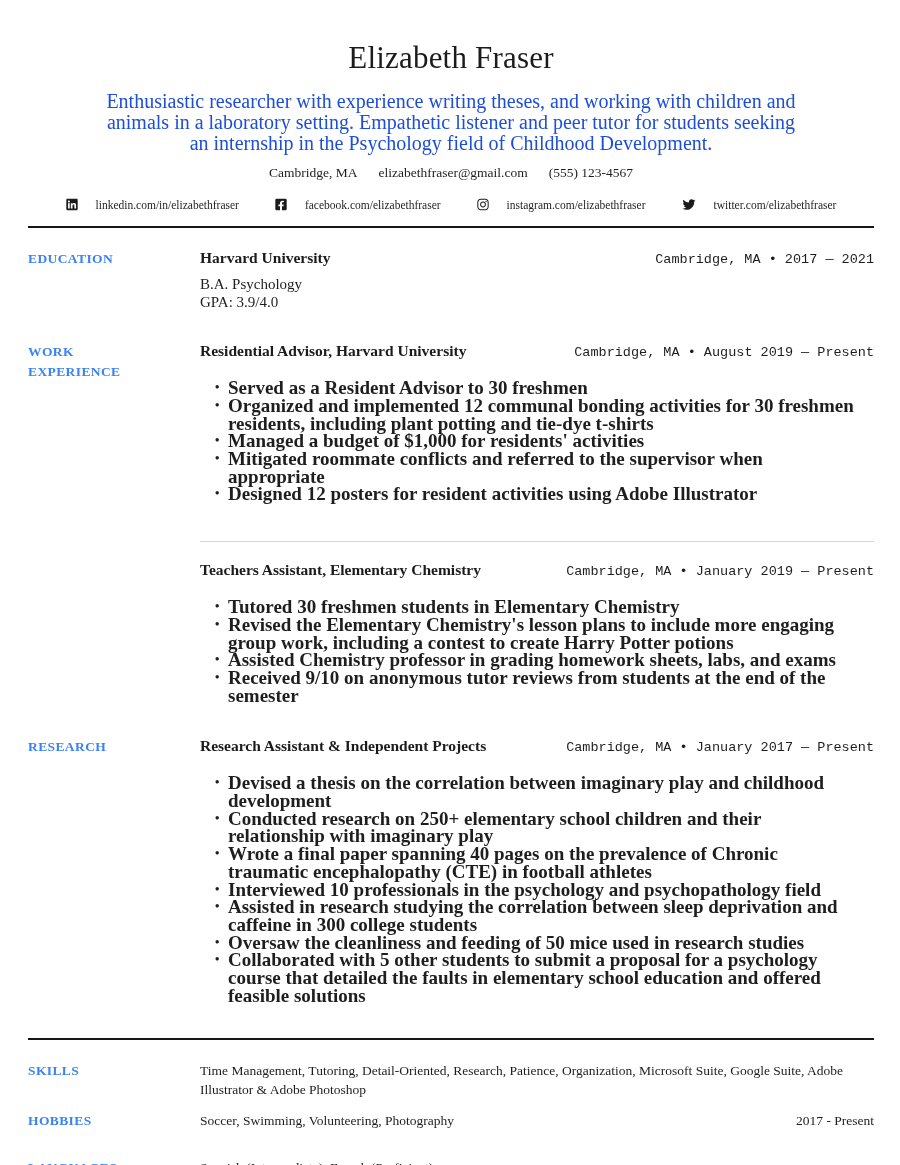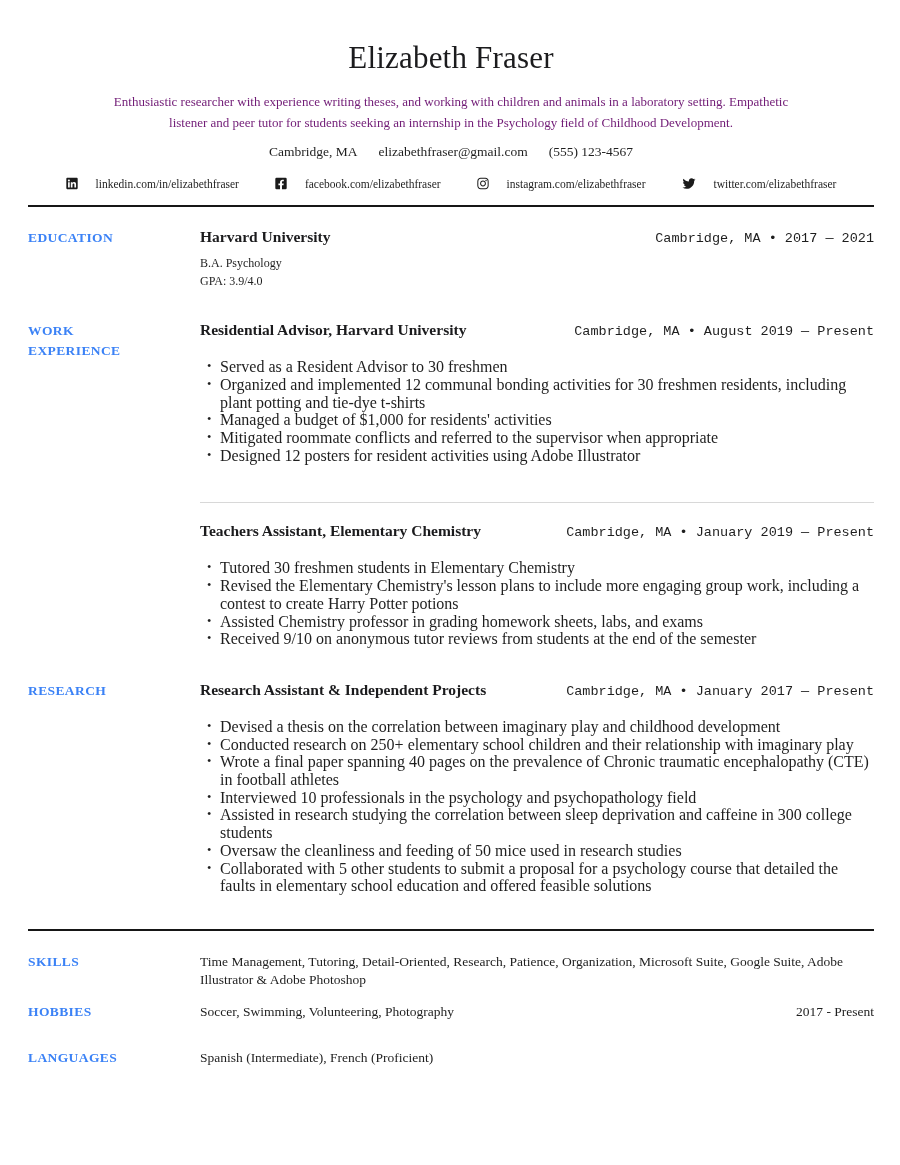--- a/index.html
+++ b/index.html
@@ -11,21 +11,21 @@
     font-family: "Liberation Serif", "DejaVu Serif", serif;
     overflow: hidden;
   }
   .page { padding: 40px 26px 0 28px; }
 
   
   .hdr { text-align: center; }
   .name { margin: 0; font-size: 31px; font-weight: 500; letter-spacing: 0.2px; color: #1b1b1d; }
   .summary {
     margin: 15px auto 0; max-width: 705px;
-    font-size: 13px; line-height: 21px; color: #701a75;
+    font-size: 20px; line-height: 21px; color: #1d4ed8;
   }
   .contact {
     margin-top: 11px; display: flex; justify-content: center; gap: 21px;
     font-size: 13.5px;
   }
   .social {
     margin-top: 17px; display: flex; justify-content: center; align-items: center; gap: 36px;
     font-size: 11.5px;
   }
   .social-item { display: inline-flex; align-items: center; gap: 18px; cursor: pointer; }
@@ -41,23 +41,23 @@
     font-size: 13.5px; font-weight: 600; letter-spacing: 0.4px;
     max-width: 130px; line-height: 20px; color: #3b82f6;
   }
   .sec-education { padding-top: 21px; }
   .sec-work { margin-top: 31px; }
   .sec-research { margin-top: 33px; }
 
   .entry-head { display: flex; justify-content: space-between; align-items: baseline; }
   .entry-title { font-size: 15.5px; font-weight: 700; color: #1b1b1d; }
   .entry-meta { font-size: 13.5px; white-space: nowrap; color: #1e1e1e; font-family: Liberation Mono, monospace; }
-  .entry-lines { margin-top: 9px; font-size: 12px; line-height: 17.6px; }
-
-  ul.bullets { list-style: none; margin: 19px 4px 0; padding: 0; font-size: 16px; line-height: 17.7px; }
+  .entry-lines { margin-top: 9px; font-size: 15px; line-height: 17.6px; }
+
+  ul.bullets { list-style: none; margin: 19px 12px 0; padding: 0; font-size: 19px; line-height: 17.7px; font-weight: bold; }
   ul.bullets li { position: relative; padding-left: 16px; }
   ul.bullets li::before { content: "\2022"; position: absolute; left: 3px; top: 0; font-size: 12.5px; }
 
   .job-divider { border: none; border-top: 1px solid #d8d8d8; margin: 38px 0 19px; }
 
   
   .brow { display: grid; grid-template-columns: 172px 1fr auto; font-size: 13.5px; line-height: 18.5px; }
   .brow-skills { margin-top: 22px; }
   .brow-hobbies { margin-top: 13px; }
   .brow-languages { margin-top: 28px; }

